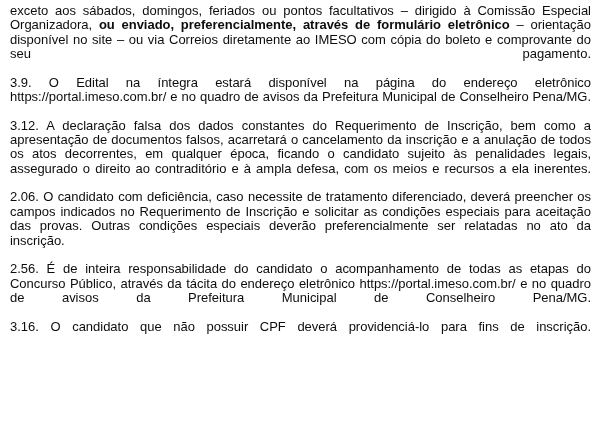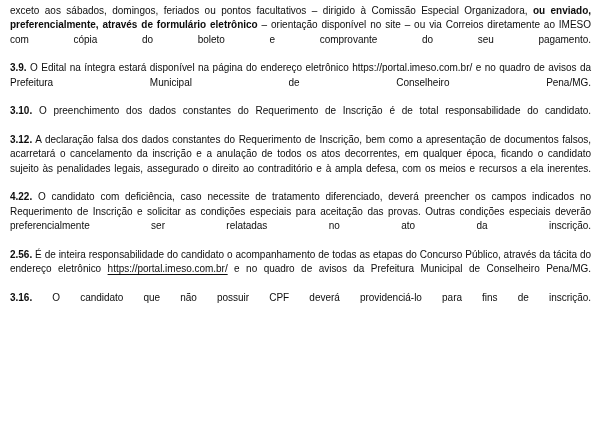--- a/index.html
+++ b/index.html
@@ -19,54 +19,52 @@
   #doc-page {
     box-sizing: border-box;
     width: 600px;
     height: 421px;
     padding: 4px 9px 0 10px;
     background: #ffffff;
   }
   .clause {
     margin: 0;
     padding: 0;
-    font-size: 10px;
+    font-size: 13px;
     line-height: 14.35px;
     text-align: justify;
     text-justify: inter-word;
     letter-spacing: -0.02px;
     word-spacing: 0.1px;
     color: #0d0d0d;
   }
   .clause + .clause {
     margin-top: 0;
   }
   .num {
-    font-weight: bold;
+    font-weight: normal;
   }
   .b {
     font-weight: bold;
   }
   .u {
-    text-decoration: underline;
     text-underline-offset: 1.5px;
   }
   
   .clause::after {
     content: "";
     display: inline-block;
     width: 100%;
   }
 </style>
 </head>
 <body>
 
 <div id="doc-page">
   <div id="clause-container">
       <p class="clause"><span>exceto aos sábados, domingos, feriados ou pontos facultativos – dirigido à Comissão Especial Organizadora, </span><span class="b">ou enviado, preferencialmente, através de formulário eletrônico</span><span> – orientação disponível no site – ou via Correios diretamente ao IMESO com cópia do boleto e comprovante do seu pagamento.</span></p>
       <p class="clause"><span class="num">3.9.</span><span> O Edital na íntegra estará disponível na página do endereço eletrônico https://portal.imeso.com.br/ e no quadro de avisos da Prefeitura Municipal de Conselheiro Pena/MG.</span></p>
-      <p class="clause"><span class="num">3.10.</span><span> O preenchimento dos dados constantes do Requerimento de Inscrição é de total responsabilidade do candidato.</span></p>
       <p class="clause"><span class="num">3.12.</span><span> A declaração falsa dos dados constantes do Requerimento de Inscrição, bem como a apresentação de documentos falsos, acarretará o cancelamento da inscrição e a anulação de todos os atos decorrentes, em qualquer época, ficando o candidato sujeito às penalidades legais, assegurado o direito ao contraditório e à ampla defesa, com os meios e recursos a ela inerentes.</span></p>
-      <p class="clause"><span class="num">4.22.</span><span> O candidato com deficiência, caso necessite de tratamento diferenciado, deverá preencher os campos indicados no Requerimento de Inscrição e solicitar as condições especiais para aceitação das provas. Outras condições especiais deverão preferencialmente ser relatadas no ato da inscrição.</span></p>
+      <p class="clause"><span class="num">2.06.</span><span> O candidato com deficiência, caso necessite de tratamento diferenciado, deverá preencher os campos indicados no Requerimento de Inscrição e solicitar as condições especiais para aceitação das provas. Outras condições especiais deverão preferencialmente ser relatadas no ato da inscrição.</span></p>
       <p class="clause"><span class="num">2.56.</span><span> É de inteira responsabilidade do candidato o acompanhamento de todas as etapas do Concurso Público, através da tácita do endereço eletrônico </span><span class="u">https://portal.imeso.com.br/</span><span> e no quadro de avisos da Prefeitura Municipal de Conselheiro Pena/MG.</span></p>
       <p class="clause"><span class="num">3.16.</span><span> O candidato que não possuir CPF deverá providenciá-lo para fins de inscrição.</span></p>
     </div>
 </div>
 
 </body></html>

